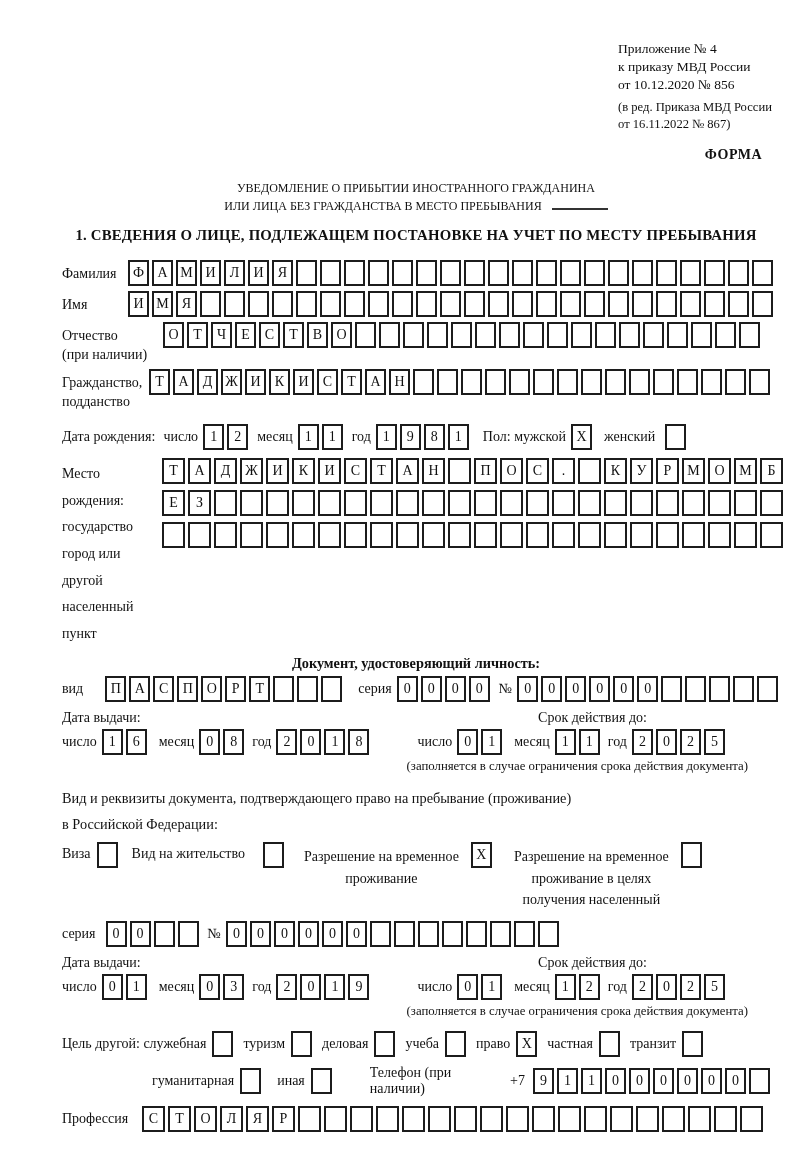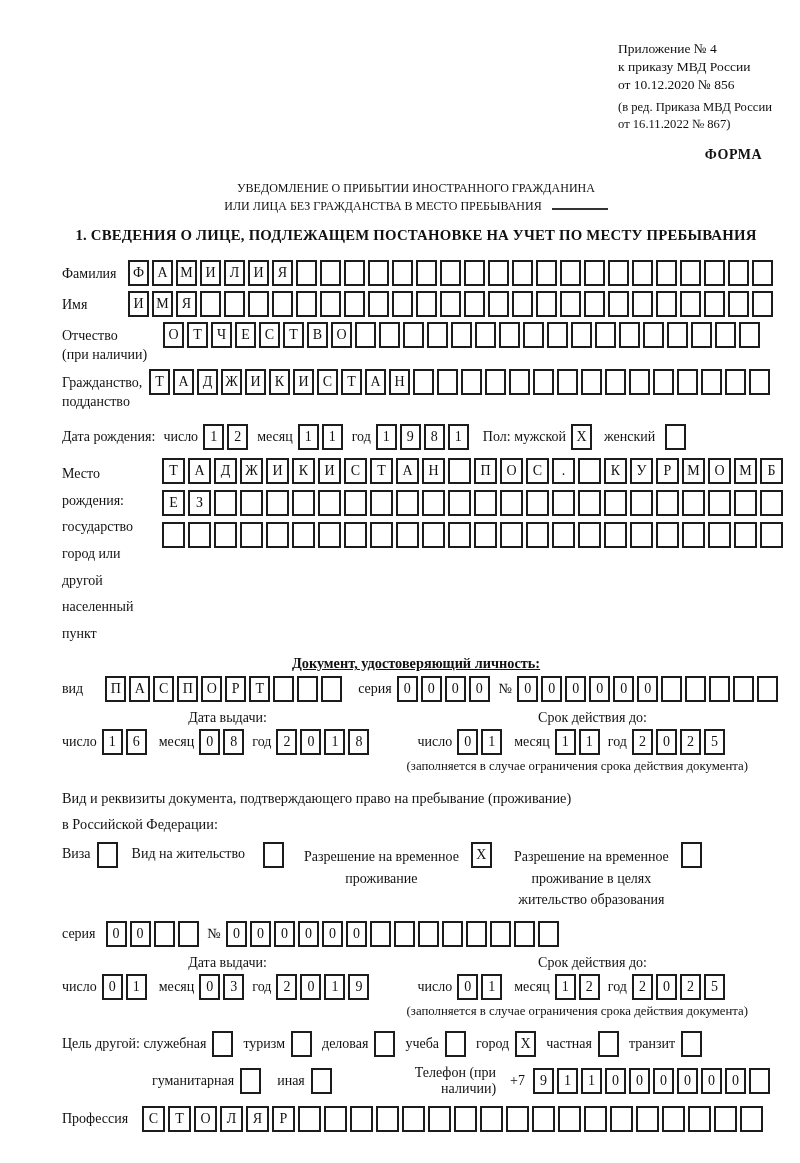--- a/index.html
+++ b/index.html
@@ -39,43 +39,43 @@
   .w-patron  { width:101px; }
   .w-citizen { width:87px; }
 
   .birth-row { margin-top:12px; align-items:center; }
   .inline-lbl { padding:0 5px 0 9px; }
 
   .place-block { display:flex; margin-top:8px; }
   .place-labels { width:100px; line-height:1.9; padding-top:3px; flex:0 0 auto; }
   .place-rows  { display:flex; flex-direction:column; gap:6px; }
 
-  .doc-heading { text-align:center; font-weight:bold; font-size:14.3px; margin-top:8px;text-decoration:underline; }
+  .doc-heading { text-align:center; font-weight:bold; font-size:14.3px; margin-top:8px; }
 
   .dualhead { display:flex; margin-top:8px; font-size:14px; }
-  .dualhead .dl { width:345px; text-align:center; }
+  .dualhead .dl { width:345px; text-align:left; }
   .dualhead .dr { width:370px; text-align:center; margin-left:22px; }
   .daterow { display:flex; align-items:center; margin-top:3px; }
   .daterow .dlabel { padding-right:5px; }
   .daterow .mid { width:48px; }
   .daterow .grp { display:flex; align-items:center; }
   .note { text-align:right; font-size:12.8px; margin-top:4px; padding-right:22px; }
 
   .intro { margin-top:12px; line-height:1.8; font-size:14.3px; }
 
   .permit-row { display:flex; align-items:flex-start; margin-top:4px; }
   .permit-row .opt { display:flex; align-items:flex-start; }
   .permit-row .opt-lbl { padding-top:4px; }
   .center-lbl { text-align:center; line-height:1.55; padding-top:4px; }
 
   .purpose-row { display:flex; align-items:center; margin-top:12px; flex-wrap:nowrap; }
   .purpose-row .p-lbl { padding:0 6px 0 10px; white-space:nowrap; }
   .purpose-row .p-lbl.first { padding-left:0; }
   .purpose2 { margin-top:8px; padding-left:90px; }
-  .phone-lbl { padding:0 14px 0 48px;text-align:right; }
+  .phone-lbl { padding:0 14px 0 38px; }
   .phone-prefix { padding-right:8px; }
 </style>
 </head>
 <body>
 
 <div class="page">
 
   <div class="hdr-block">
     <div>Приложение № 4</div>
     <div>к приказу МВД России</div>
@@ -448,21 +448,21 @@
       <span class="center-lbl" style="padding-right:12px;">
         <span>Разрешение на временное</span><br>
         <span>проживание</span>
       </span>
       <span class="chk">X</span>
     </div>
     <div class="opt" style="margin-left:22px;">
       <span class="center-lbl" style="padding-right:12px;">
         <span>Разрешение на временное</span><br>
         <span>проживание в целях</span><br>
-        <span>жительство образования</span>
+        <span>получения населенный</span>
       </span>
       <span class="chk"></span>
     </div>
   </div>
 
   <div class="row" style="align-items:center;margin-top:10px;">
     <span style="padding-right:10px;">серия</span>
     <div class="cells">
         <div class="cell">0</div>
         <div class="cell">0</div>
@@ -537,21 +537,21 @@
 
   <div class="purpose-row">
     <span class="p-lbl first">Цель другой: служебная</span>
     <span class="chk"></span>
     <span class="p-lbl">туризм</span>
     <span class="chk"></span>
     <span class="p-lbl">деловая</span>
     <span class="chk"></span>
     <span class="p-lbl">учеба</span>
     <span class="chk"></span>
-    <span class="p-lbl">город</span>
+    <span class="p-lbl">право</span>
     <span class="chk">X</span>
     <span class="p-lbl">частная</span>
     <span class="chk"></span>
     <span class="p-lbl">транзит</span>
     <span class="chk"></span>
   </div>
 
   <div class="purpose-row purpose2">
     <span class="p-lbl first">гуманитарная</span>
     <span class="chk"></span>

